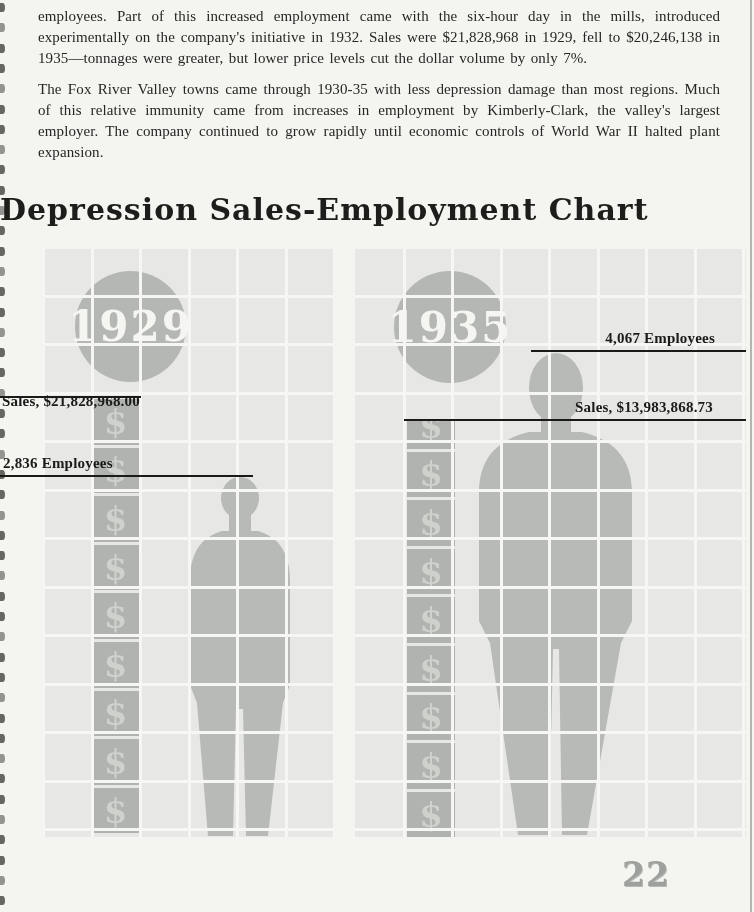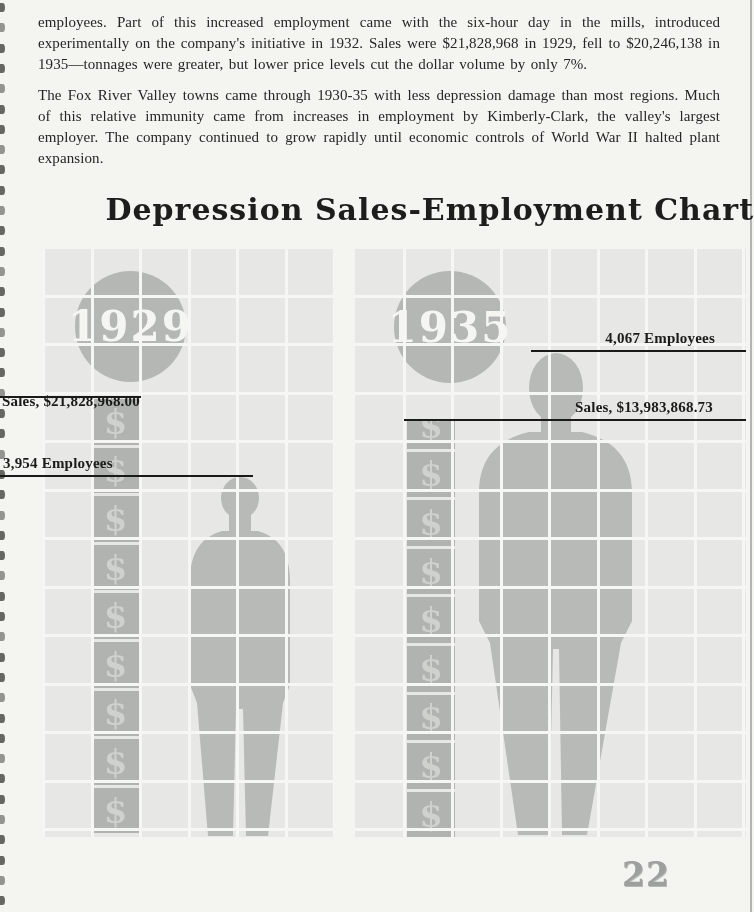--- a/index.html
+++ b/index.html
@@ -10,25 +10,25 @@
   }
   html,body{margin:0;padding:0;background:#d8d8d5;}
   #page{position:relative;width:754px;height:912px;background:var(--page-bg);
     overflow:hidden;font-family:"Liberation Serif",serif;color:var(--text-dark);}
   
   .spiral-mark{position:absolute;left:0;width:5px;height:9px;border-radius:0 60% 60% 0;
     background:#43433f;opacity:.8;}
   .scan-edge{position:absolute;left:750px;top:0;width:2px;height:100%;
     background:rgba(60,60,56,.35);}
   
-  .body-text{position:absolute;left:38px;top:12px;width:682px;}
+  .body-text{position:absolute;left:38px;top:6px;width:682px;}
   .body-text p{margin:0 0 10px 0;font-size:15px;line-height:21px;
     text-align:justify;letter-spacing:.1px;word-spacing:1.5px;}
   
-  .chart-title{position:absolute;left:0;top:192px;width:754px;text-align:right;
+  .chart-title{position:absolute;left:0;top:192px;width:754px;text-align:left;
     font-family:"DejaVu Serif",serif;font-weight:bold;font-size:30px;
     letter-spacing:1px;color:#1d1d1b;}
   
   .panel{position:absolute;background:var(--panel-bg);}
   .panel::after{content:"";position:absolute;inset:0;z-index:3;pointer-events:none;
     background-image:
       repeating-linear-gradient(to right,transparent 0 45.5px,var(--grid-line) 45.5px 48.5px),
       repeating-linear-gradient(to bottom,transparent 0 45.5px,var(--grid-line) 45.5px 48.5px);
     background-position:2px 0;}
   #panel-1929{left:43px;top:249px;width:291px;height:588px;}
@@ -214,21 +214,21 @@
         <ellipse cx="79" cy="35" rx="27" ry="35"></ellipse>
         <rect x="64" y="56" width="30" height="32"></rect>
         <path d="M52,79 C22,86 2,104 2,140 L2,268 L13,290 L41,482 L72,482 L76,296 L82,296 L85,482 L110,482 L144,290 L155,268 L155,140 C155,104 135,86 105,79 Z"></path>
       </svg>
     </div>
   </div>
 
   <div class="callout" id="lbl-sales-1929">Sales, $21,828,968.00</div>
   <div class="rule" id="rule-sales-1929"></div>
 
-  <div class="callout" id="lbl-emp-1929">3,954 Employees</div>
+  <div class="callout" id="lbl-emp-1929">2,836 Employees</div>
   <div class="rule" id="rule-emp-1929"></div>
 
   <div class="callout" id="lbl-emp-1935">4,067 Employees</div>
   <div class="rule" id="rule-emp-1935"></div>
 
   <div class="callout" id="lbl-sales-1935">Sales, $13,983,868.73</div>
   <div class="rule" id="rule-sales-1935"></div>
 
   <div class="page-number">22</div>
 </div>

